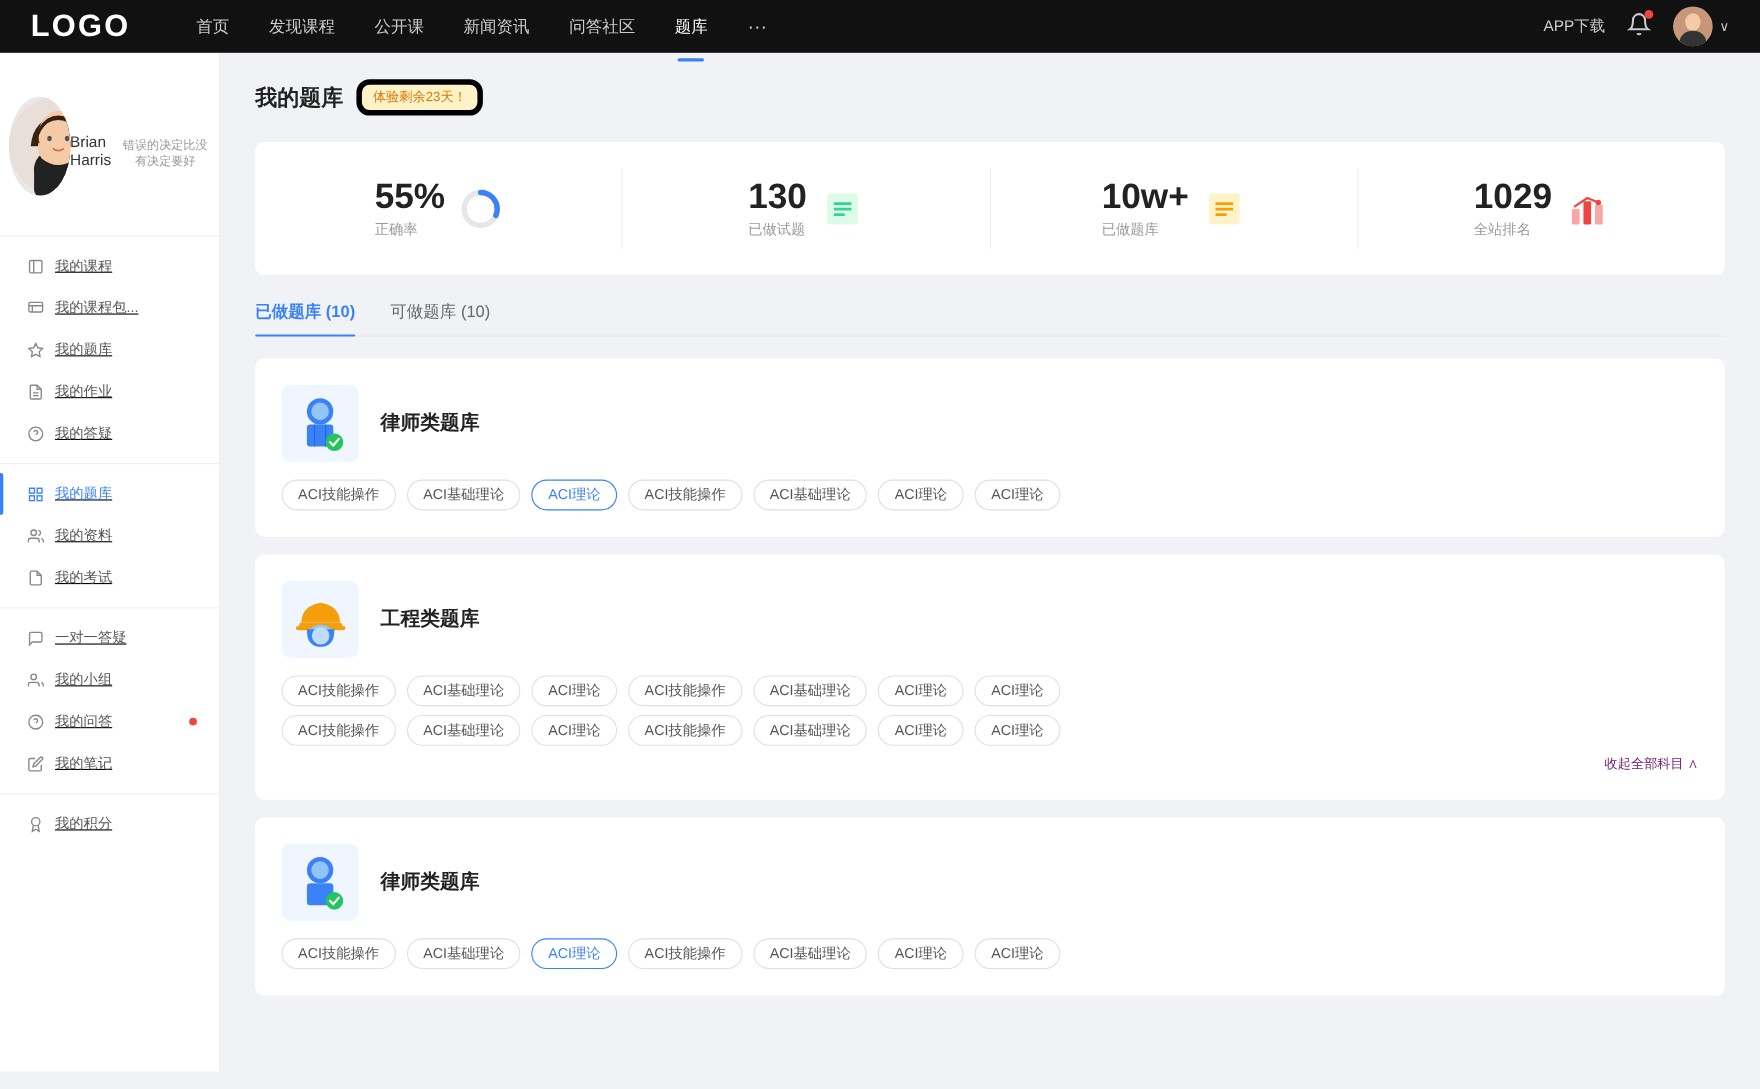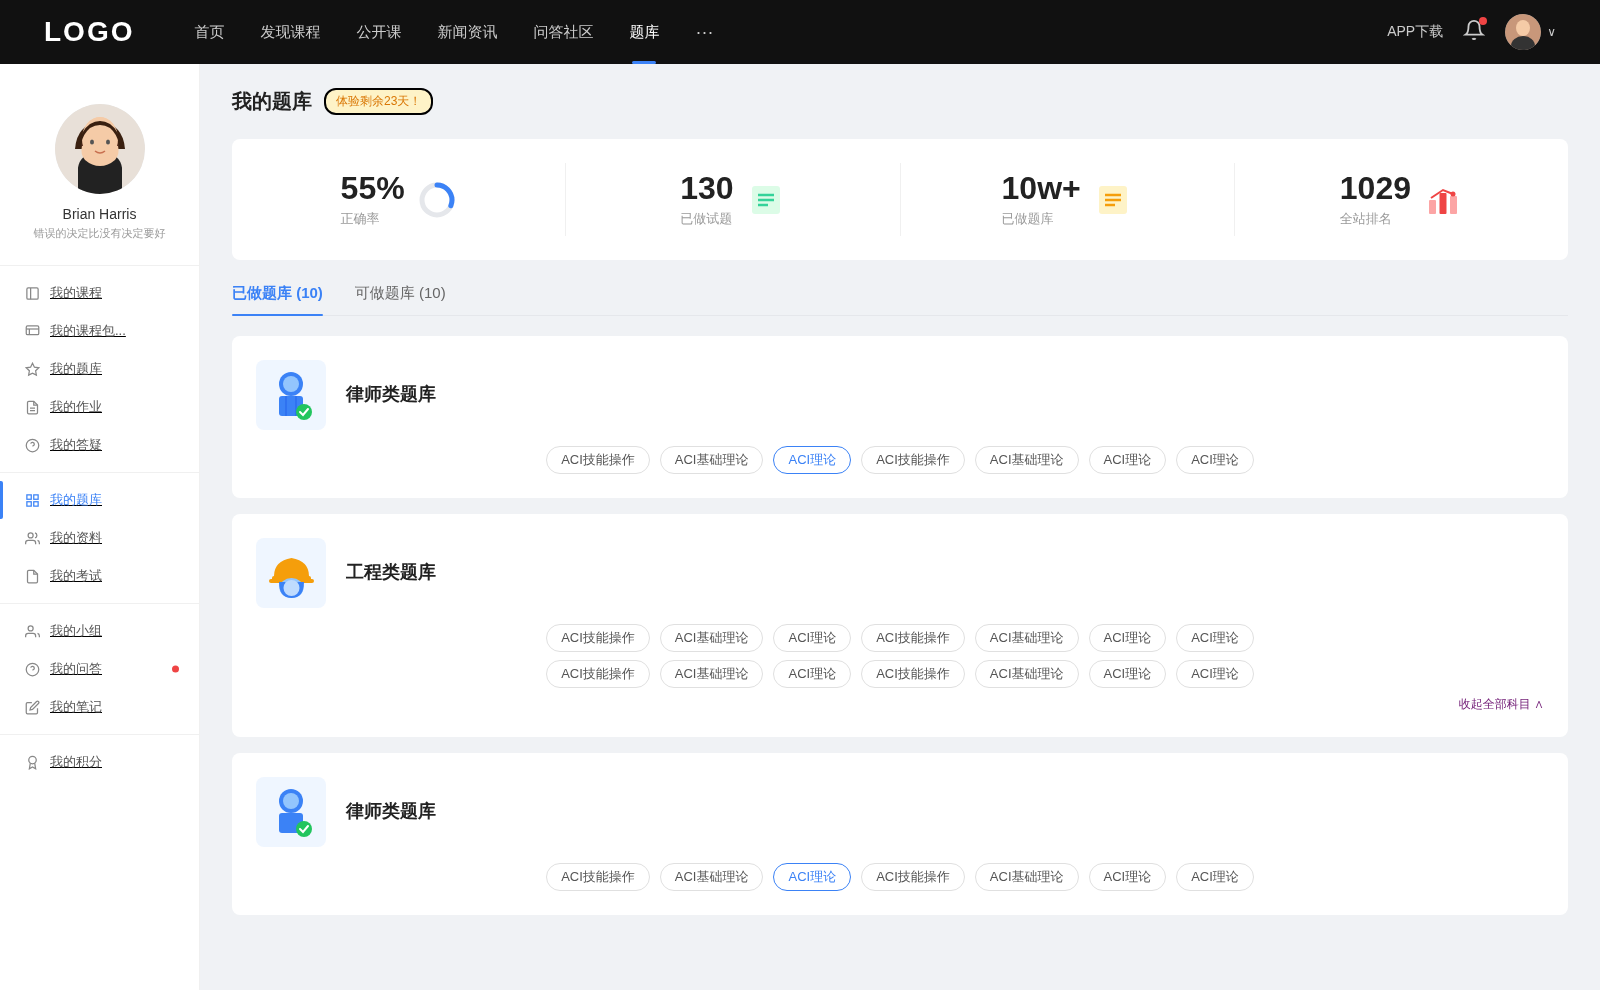--- a/index.html
+++ b/index.html
@@ -1,24 +1,24 @@
 <!DOCTYPE html>
 <html><head>
   <meta charset="utf-8">
   <style>
     * { box-sizing: border-box; margin: 0; padding: 0; }
     body { font-family: -apple-system, BlinkMacSystemFont, 'PingFang SC', 'Microsoft YaHei', sans-serif; background: #f0f2f5; min-height: 990px; }
 
     
     .navbar {
       background: #111;
-      height: 64px;
-      display: flex;
-      align-items: center;
-      padding: 0 44px;
+      height: 48px;
+      display: flex;
+      align-items: center;
+      padding: 0 28px;
       position: relative;
     }
     .navbar-logo {
       color: white;
       font-size: 28px;
       font-weight: bold;
       letter-spacing: 2px;
       margin-right: 60px;
     }
     .navbar-nav {
@@ -91,21 +91,21 @@
     
     .sidebar {
       width: 200px;
       background: #fff;
       padding: 20px 0;
       flex-shrink: 0;
       border-right: 1px solid #f0f0f0;
     }
     .sidebar-profile {
       display: flex;
-      flex-direction: column;
+      flex-direction: row;
       align-items: center;
       padding: 20px 8px 16px;
     }
     .profile-avatar {
       width: 90px;
       height: 90px;
       border-radius: 50%;
       background: #e8e8e8;
       overflow: hidden;
       margin-bottom: 12px;
@@ -189,21 +189,21 @@
       gap: 12px;
       margin-bottom: 24px;
     }
     .page-title {
       font-size: 20px;
       font-weight: 600;
       color: #222;
     }
     .trial-badge {
       background: #fef3c7;
-      border: 2px solid #000000;
+      border: 5px solid #000000;
       color: #d97706;
       font-size: 12px;
       padding: 3px 10px;
       border-radius: 12px;
     }
 
     
     .stats-row {
       display: flex;
       gap: 0;
@@ -300,21 +300,20 @@
       font-size: 18px;
       font-weight: 600;
       color: #222;
       margin-top: 22px;
     }
     .tags-row {
       display: flex;
       flex-wrap: wrap;
       gap: 10px;
       margin-top: 8px;
-      justify-content: center;
     }
     .tag {
       padding: 4px 14px;
       border-radius: 20px;
       font-size: 13px;
       border: 1px solid #e0e0e0;
       color: #555;
       cursor: pointer;
       background: #fff;
     }
@@ -490,20 +489,28 @@
               <path d="M14 2H6a2 2 0 0 0-2 2v16a2 2 0 0 0 2 2h12a2 2 0 0 0 2-2V8z"></path>
               <polyline points="14 2 14 8 20 8"></polyline>
             </svg>
         </span>
         <span>我的考试</span>
       </li>
 
 
       <div class="sidebar-divider"></div>
 
+      <li class="sidebar-menu-item">
+        <span class="menu-icon">
+          <svg width="15" height="15" viewBox="0 0 24 24" fill="none" stroke="#888" stroke-width="2">
+              <path d="M21 15a2 2 0 0 1-2 2H7l-4 4V5a2 2 0 0 1 2-2h14a2 2 0 0 1 2 2z"></path>
+            </svg>
+        </span>
+        <span>一对一答疑</span>
+      </li>
 
       <li class="sidebar-menu-item">
         <span class="menu-icon">
           <svg width="15" height="15" viewBox="0 0 24 24" fill="none" stroke="#888" stroke-width="2">
               <path d="M17 21v-2a4 4 0 0 0-4-4H5a4 4 0 0 0-4 4v2"></path>
               <circle cx="9" cy="7" r="4"></circle>
               <path d="M23 21v-2a4 4 0 0 0-3-3.87"></path>
             </svg>
         </span>
         <span>我的小组</span>

